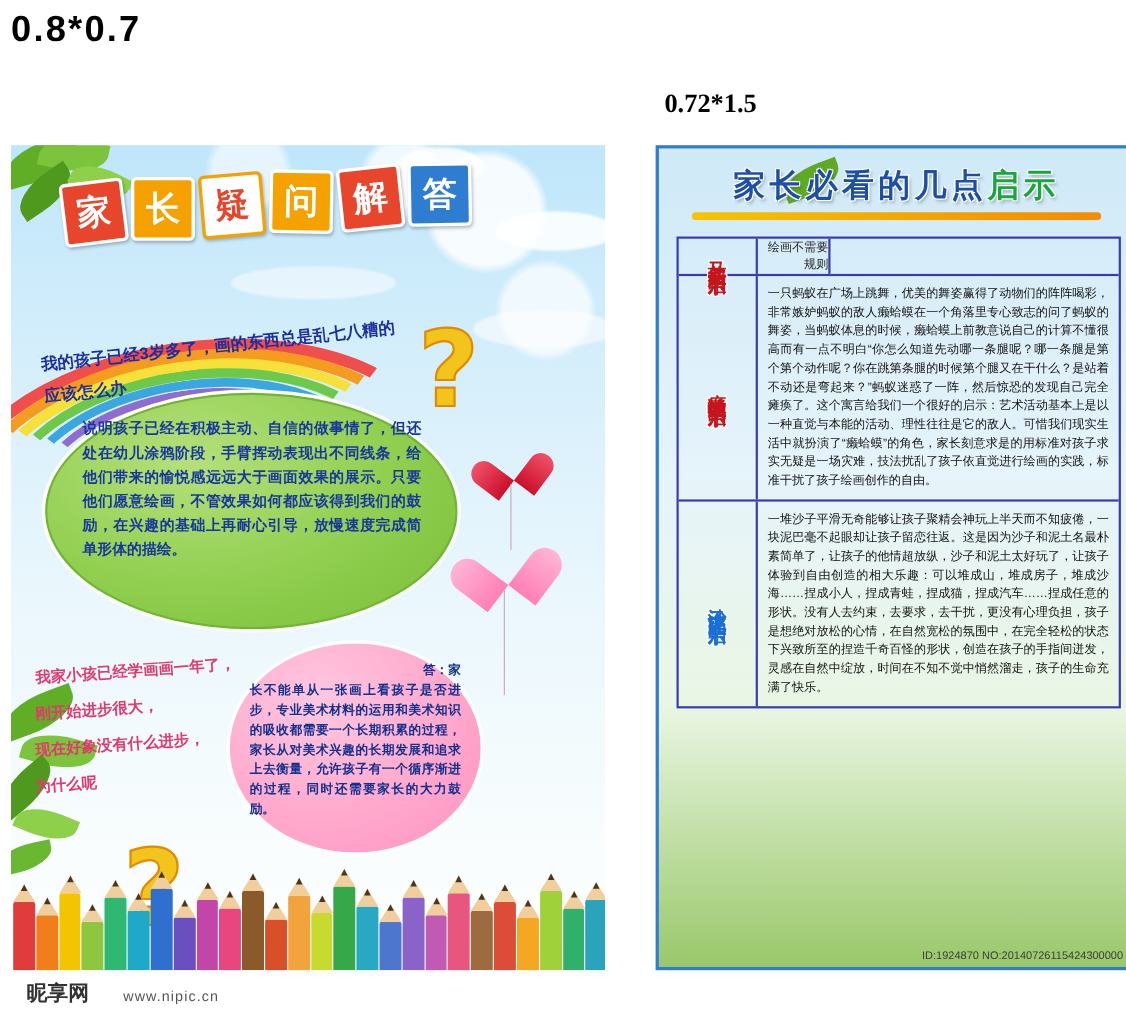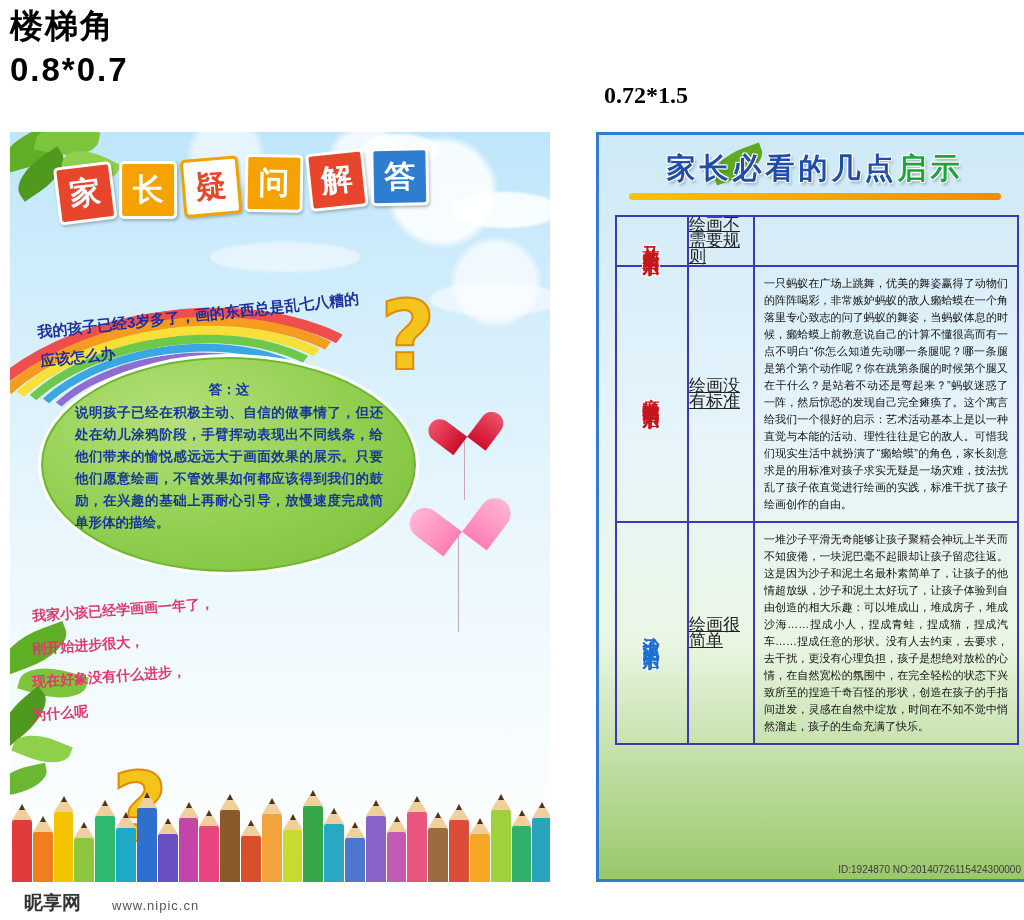--- a/index.html
+++ b/index.html
@@ -130,21 +130,21 @@
   .row{display:flex;border-bottom:2px solid #3a3ab4;box-sizing:border-box;}
   .row:last-child{border-bottom:none;}
   .c-title{width:72px;border-right:2px solid #3a3ab4;display:flex;align-items:center;justify-content:center;padding:6px 0;box-sizing:border-box;}
   .c-title .v{
     writing-mode:vertical-rl;text-orientation:upright;
     font-size:17px;font-weight:bold;letter-spacing:3px;
     font-family:"DejaVu Sans",sans-serif;
     text-shadow:-1px -1px 0 #fff,1px -1px 0 #fff,-1px 1px 0 #fff,1px 1px 0 #fff;
   }
   .c-sub{width:66px;border-right:2px solid #3a3ab4;display:flex;align-items:center;justify-content:center;box-sizing:border-box;}
-  .c-sub .v{font-size:17px;color:#222;line-height:16px;text-align:left;text-decoration:underline;}
+  .c-sub .v{font-size:11px;color:#222;line-height:16px;text-align:right;}
   .c-body{flex:1;padding:8px 9px;box-sizing:border-box;}
   .c-body .v{font-size:11px;line-height:17px;color:#111;text-align:justify;}
 
   .r1 .c-title .v{color:#c4161c;}
   .r2 .c-title .v{color:#c4161c;}
   .r3 .c-title .v{color:#1a6fd4;}
 
   .p2-id{position:absolute;right:8px;bottom:4px;font-size:10px;color:#3c3c3c;}
 
   
@@ -152,21 +152,20 @@
   .wm-logo{position:absolute;left:8px;bottom:4px;font-size:19px;font-weight:bold;color:#333;
            font-family:"DejaVu Sans",sans-serif;}
   .wm-url{position:absolute;left:96px;bottom:7px;font-size:13px;color:#555;letter-spacing:1px;}
 </style>
 </head>
 <body>
 
 <div class="page">
 
   <div class="hd-left">
-    <div class="l1">楼梯角</div>
     <div class="l2">0.8*0.7</div>
   </div>
   <div class="hd-right">0.72*1.5</div>
 
   <div class="poster">
 
     <div class="cloud" style="left:300px;top:18px;width:120px;height:40px;"></div>
     <div class="cloud" style="left:350px;top:2px;width:80px;height:34px;"></div>
     <div class="cloud" style="left:440px;top:60px;width:110px;height:36px;"></div>
     <div class="cloud" style="left:200px;top:110px;width:150px;height:30px;opacity:.6;"></div>
@@ -202,33 +201,38 @@
       <div class="tchar">问</div>
       <div class="tchar">解</div>
       <div class="tchar">答</div>
     </div>
 
     <div class="q1">我的孩子已经3岁多了，画的东西总是乱七八糟的应该怎么办</div>
     <div class="qmark one">?</div>
 
     <div class="ellipse-green">
       <div class="ans">
-        <span class="lead">答：这</span>
         <span>说明孩子已经在积极主动、自信的做事情了，但还处在幼儿涂鸦阶段，手臂挥动表现出不同线条，给他们带来的愉悦感远远大于画面效果的展示。只要他们愿意绘画，不管效果如何都应该得到我们的鼓励，在兴趣的基础上再耐心引导，放慢速度完成简单形体的描绘。</span>
       </div>
     </div>
 
     <div class="q2">
       <span>我家小孩已经学画画一年了，</span>
       <span>刚开始进步很大，</span>
       <span>现在好象没有什么进步，</span>
       <span>为什么呢</span>
     </div>
     <div class="qmark two">?</div>
 
+    <div class="ellipse-pink">
+      <div class="ans">
+        <span class="lead">答：家</span>
+        <span>长不能单从一张画上看孩子是否进步，专业美术材料的运用和美术知识的吸收都需要一个长期积累的过程，家长从对美术兴趣的长期发展和追求上去衡量，允许孩子有一个循序渐进的过程，同时还需要家长的大力鼓励。</span>
+      </div>
+    </div>
 
     <div class="balloon" style="left:432px;top:268px;">
       <div class="heart red"></div>
       <div class="string" style="left:22px;top:40px;height:60px;"></div>
     </div>
     <div class="balloon" style="left:418px;top:350px;">
       <div class="heart pink"></div>
       <div class="string" style="left:30px;top:54px;height:96px;"></div>
     </div>
 
@@ -357,34 +361,28 @@
         </div>
         <div class="c-sub">
           <div class="v">绘画不需要规则</div>
         </div>
       </div>
 
       <div class="row r2">
         <div class="c-title">
           <div class="v">癞蛤蟆的启示</div>
         </div>
-        <div class="c-sub">
-          <div class="v">绘画没有标准</div>
-        </div>
         <div class="c-body">
           <div class="v">一只蚂蚁在广场上跳舞，优美的舞姿赢得了动物们的阵阵喝彩，非常嫉妒蚂蚁的敌人癞蛤蟆在一个角落里专心致志的问了蚂蚁的舞姿，当蚂蚁体息的时候，癞蛤蟆上前教意说自己的计算不懂很高而有一点不明白“你怎么知道先动哪一条腿呢？哪一条腿是第个第个动作呢？你在跳第条腿的时候第个腿又在干什么？是站着不动还是弯起来？”蚂蚁迷惑了一阵，然后惊恐的发现自己完全瘫痪了。这个寓言给我们一个很好的启示：艺术活动基本上是以一种直觉与本能的活动、理性往往是它的敌人。可惜我们现实生活中就扮演了“癞蛤蟆”的角色，家长刻意求是的用标准对孩子求实无疑是一场灾难，技法扰乱了孩子依直觉进行绘画的实践，标准干扰了孩子绘画创作的自由。</div>
         </div>
       </div>
 
       <div class="row r3">
         <div class="c-title">
           <div class="v">沙子泥巴的启示</div>
-        </div>
-        <div class="c-sub">
-          <div class="v">绘画很简单</div>
         </div>
         <div class="c-body">
           <div class="v">一堆沙子平滑无奇能够让孩子聚精会神玩上半天而不知疲倦，一块泥巴毫不起眼却让孩子留恋往返。这是因为沙子和泥土名最朴素简单了，让孩子的他情超放纵，沙子和泥土太好玩了，让孩子体验到自由创造的相大乐趣：可以堆成山，堆成房子，堆成沙海……捏成小人，捏成青蛙，捏成猫，捏成汽车……捏成任意的形状。没有人去约束，去要求，去干扰，更没有心理负担，孩子是想绝对放松的心情，在自然宽松的氛围中，在完全轻松的状态下兴致所至的捏造千奇百怪的形状，创造在孩子的手指间迸发，灵感在自然中绽放，时间在不知不觉中悄然溜走，孩子的生命充满了快乐。</div>
         </div>
       </div>
 
     </div>
 
     <div class="p2-id">ID:1924870 NO:20140726115424300000</div>
   </div>

